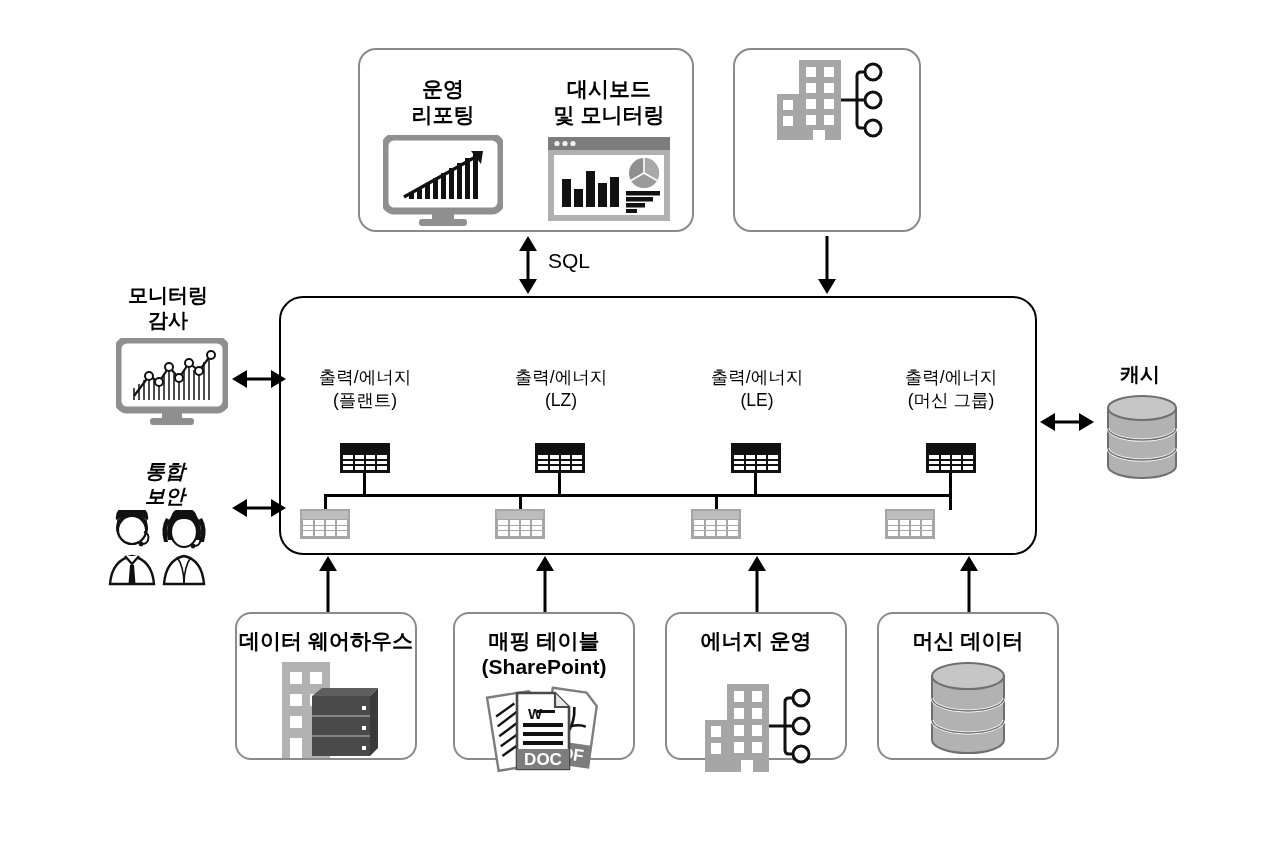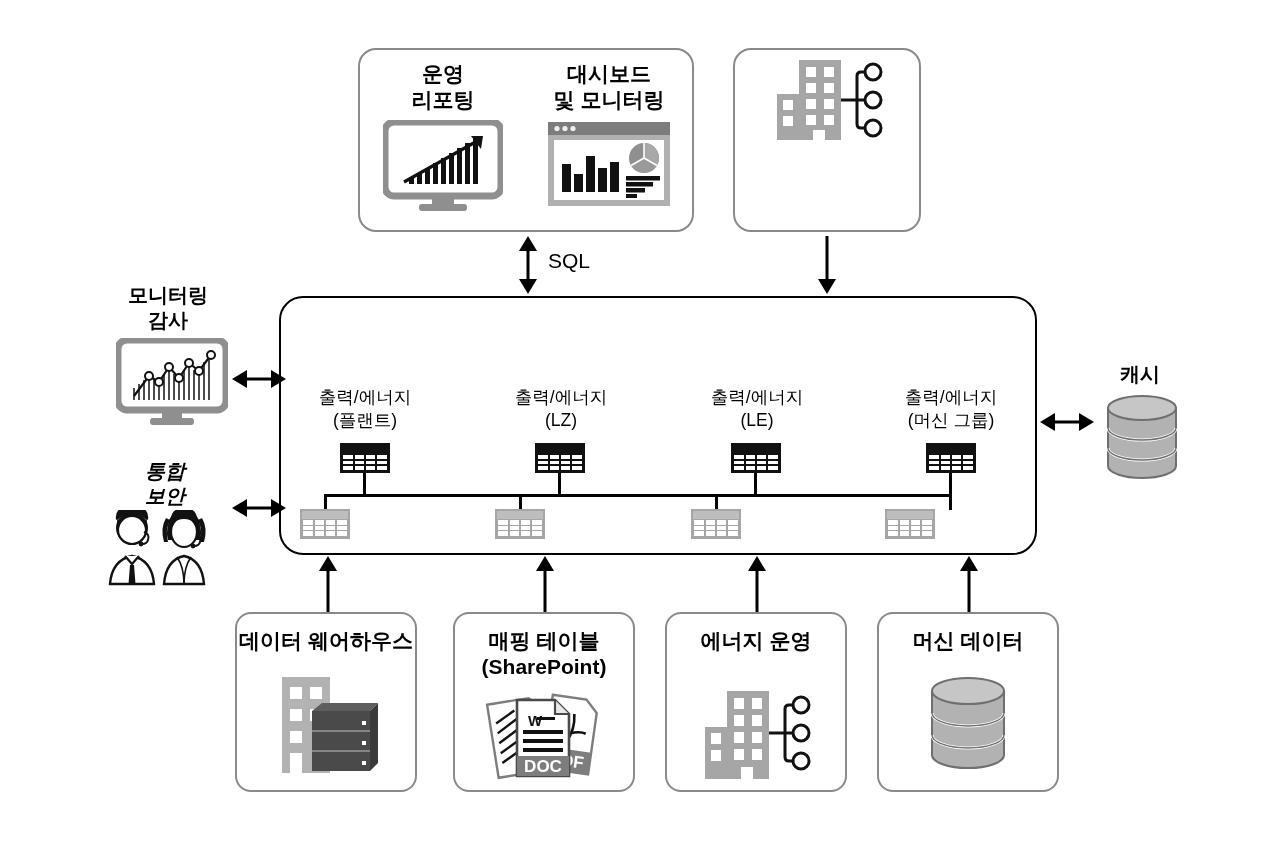--- a/index.html
+++ b/index.html
@@ -44,21 +44,21 @@
   
   #box-reporting { left: 358px; top: 48px; width: 336px; height: 184px; }
   #box-catalog   { left: 733px; top: 48px; width: 188px; height: 184px; }
 
   .consumer-col {
     display: flex;
     flex-direction: row;
     justify-content: space-around;
     width: 100%;
     height: 100%;
-    padding-top: 11px;
+    padding-top: 26px;
     box-sizing: border-box;
   }
   .consumer-item {
     display: flex;
     flex-direction: column;
     align-items: center;
     width: 50%;
   }
   .consumer-item .card-title { font-size: 21px; margin-bottom: 8px; }
 
@@ -71,21 +71,20 @@
     position: absolute; left: 0; right: 0; top: 18px;
     text-align: center; font-size: 29px; font-weight: bold; letter-spacing: .5px;
   }
   .view-label {
     position: absolute;
     text-align: center;
     font-size: 17.5px;
     line-height: 1.3;
     white-space: pre-line;
     width: 160px;
-    margin-top: 20px;
   }
 
   
   .tbl {
     position: absolute;
     box-sizing: border-box;
     width: 50px; height: 30px;
     display: flex; flex-direction: column;
   }
   .tbl.black { border: 2px solid #111; background: #fff; }
@@ -113,21 +112,21 @@
 
   #sql-label { position: absolute; left: 548px; top: 249px; font-size: 21px; }
 
   
   .side-label {
     position: absolute; text-align: center; font-size: 20px; font-weight: bold;
     line-height: 1.25; white-space: pre-line;
   }
 
   
-  .src-box { width: 182px; height: 180px; top: 612px; border-radius: 16px; }
+  .src-box { width: 182px; height: 148px; top: 612px; border-radius: 16px; }
   #src-dwh  { left: 235px; }
   #src-map  { left: 453px; }
   #src-eops { left: 665px; gap: 20px; }
   #src-mach { left: 877px; }
   .src-box .card-title { font-size: 21px; margin-top: 14px; }
   .src-icon { margin-top: 6px; display:flex; align-items:center; justify-content:center; flex:1; }
 
   svg { display: block; }
 </style>
 </head>

